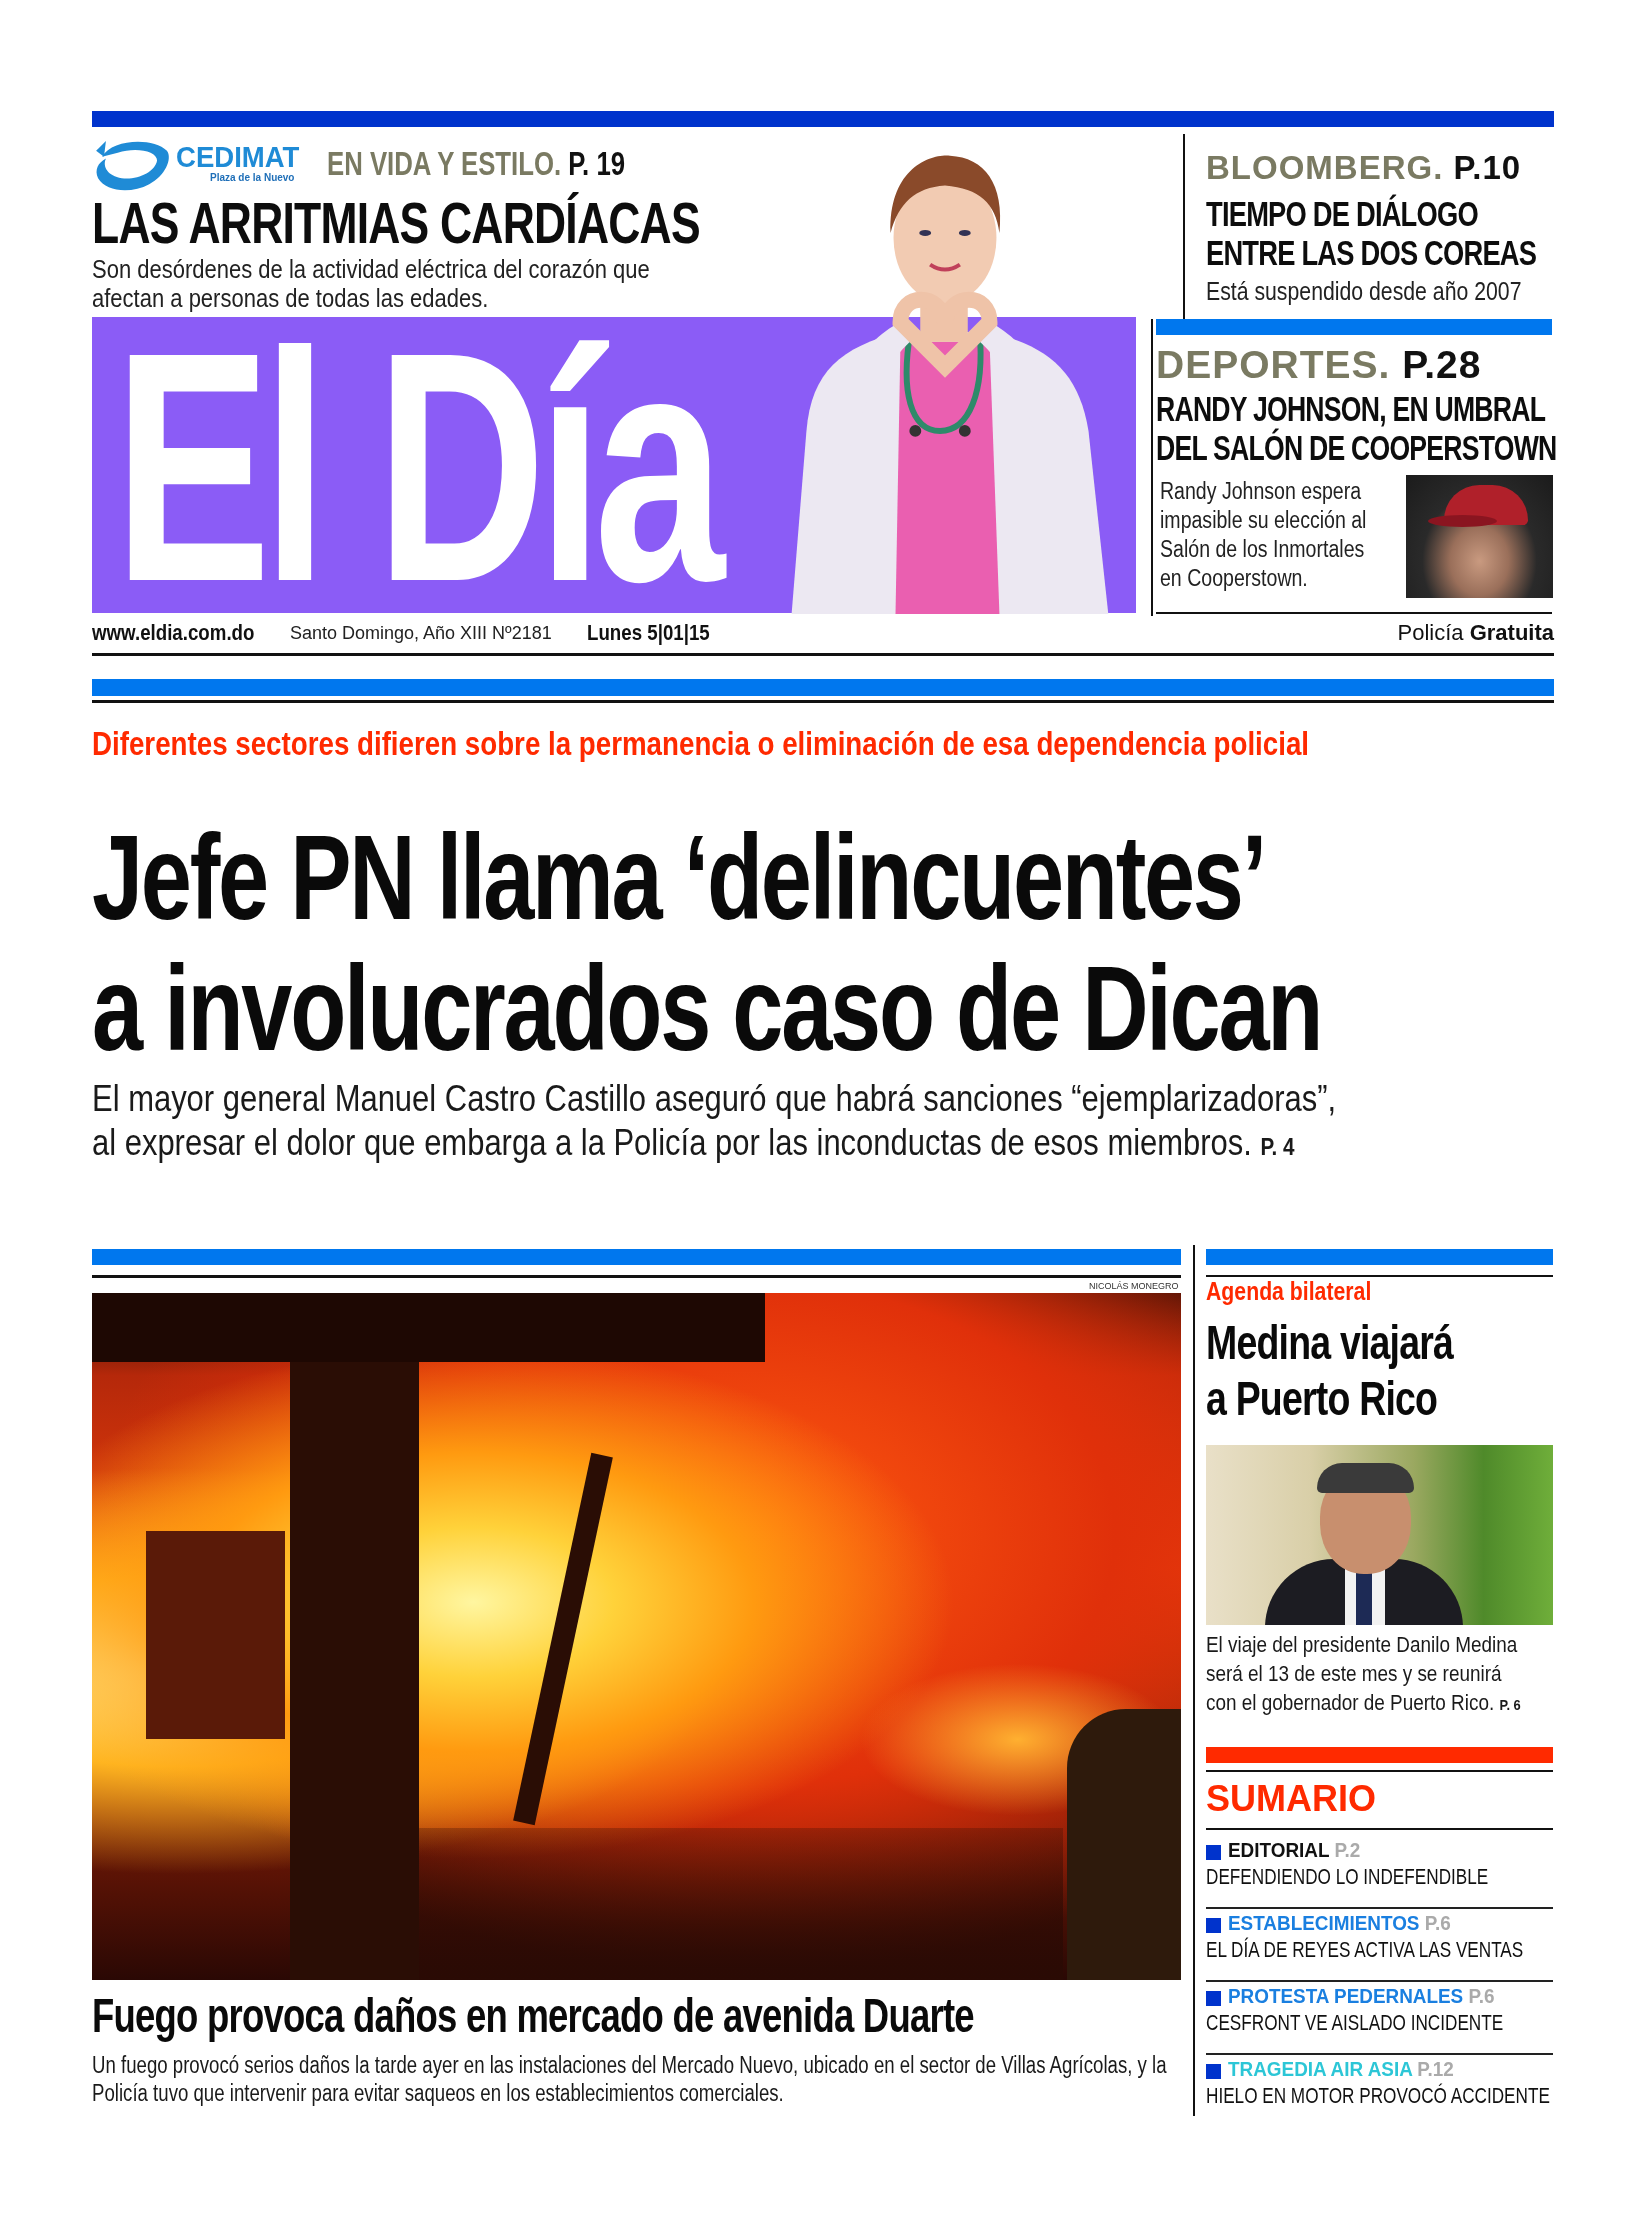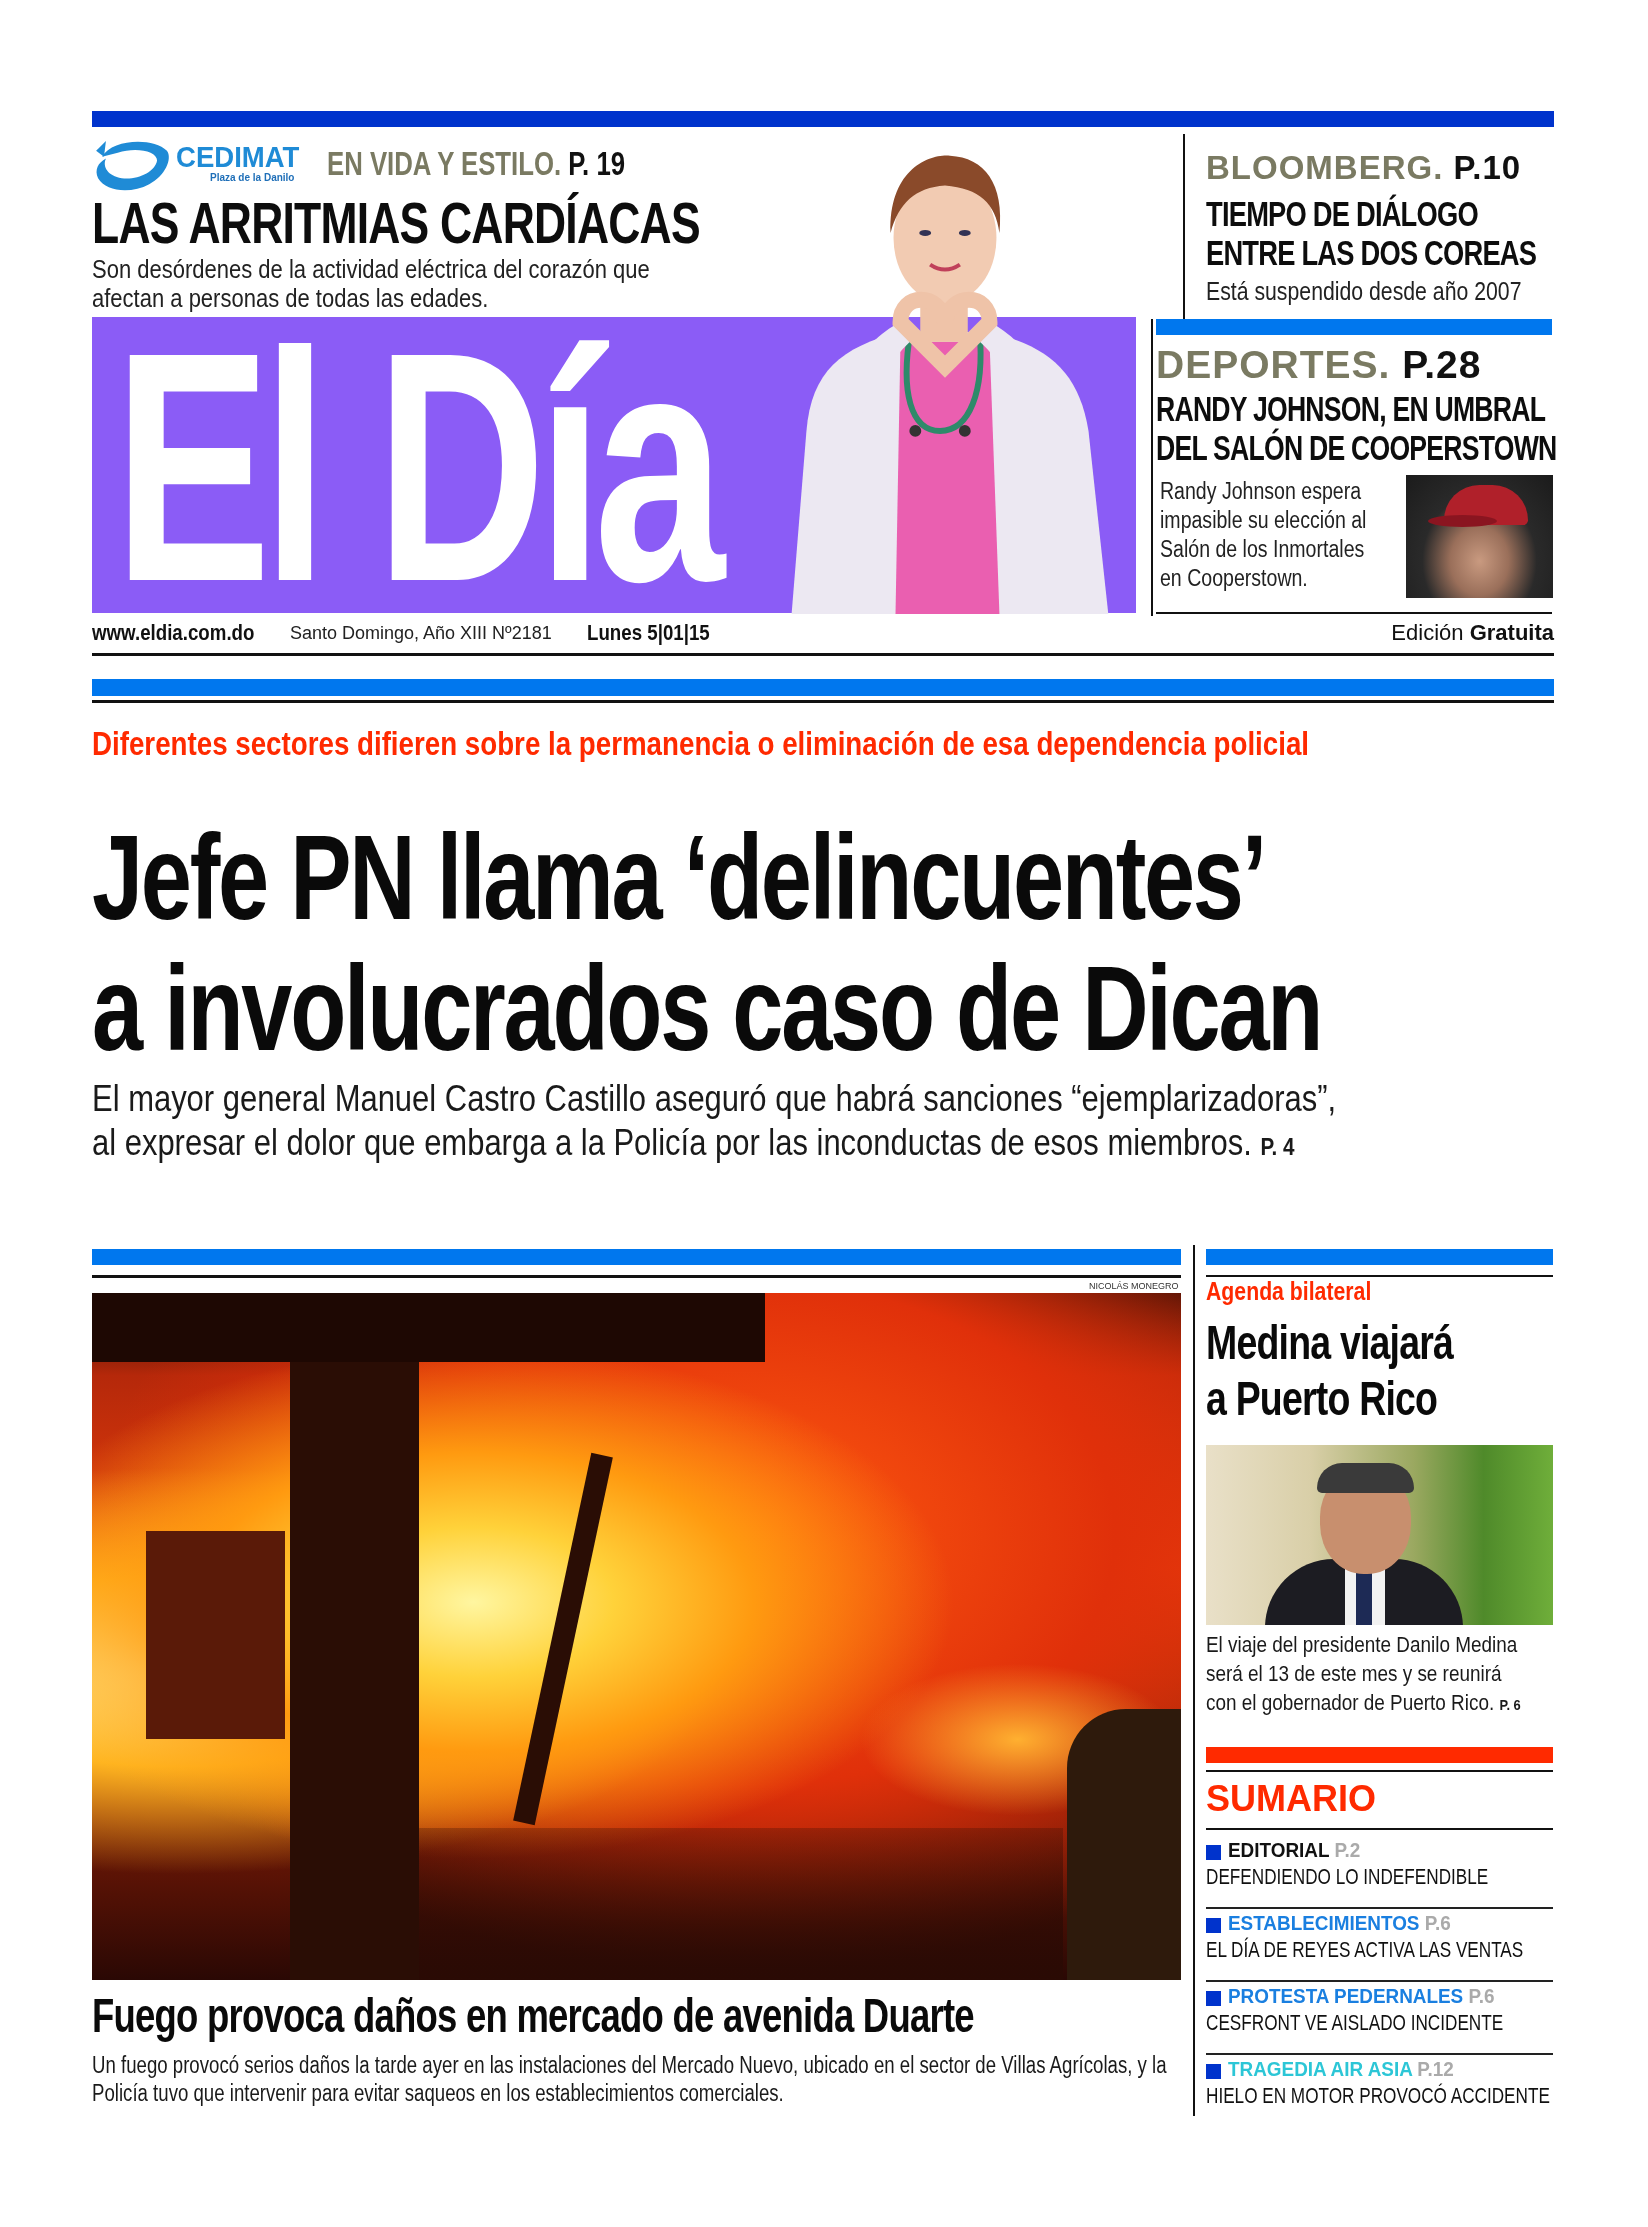--- a/index.html
+++ b/index.html
@@ -106,21 +106,21 @@
 </head>
 <body>
 
 <div class="abs bar-dark" style="left:92px;top:111px;width:1462px;height:16px;"></div>
 
 <svg id="cedimat-logo" class="abs" viewBox="0 0 82 58">
   <path d="M10 20 C 20 2, 62 0, 76 14 C 82 22, 74 40, 58 48 C 40 58, 14 56, 6 42 C 2 34, 6 26, 14 22 C 10 30, 16 40, 30 42 C 46 44, 64 36, 66 24 C 66 14, 44 10, 26 16 Z" fill="#1f8bd6"></path>
   <path d="M4 14 L14 4 L12 20 Z" fill="#1f8bd6"></path>
 </svg>
 <div id="cedimat-name" class="abs">CEDIMAT</div>
-<div id="cedimat-sub" class="abs">Plaza de la Danilo</div>
+<div id="cedimat-sub" class="abs">Plaza de la Nuevo</div>
 <div id="vida-kicker" class="abs">
   <span>EN VIDA Y ESTILO.</span>
   <span class="pg">P. 19</span>
 </div>
 <div id="arritmias-title" class="abs">LAS ARRITMIAS CARDÍACAS</div>
 <div id="arritmias-sub" class="abs">Son desórdenes de la actividad eléctrica del corazón que afectan a personas de todas las edades.</div>
 
 <div id="masthead" class="abs">
   <div id="masthead-logo" class="abs">El Día</div>
 </div>
@@ -176,21 +176,21 @@
   <div id="johnson-cap"></div>
   <div id="johnson-brim"></div>
 </div>
 <div id="rc-rule2" class="abs"></div>
 
 <div id="info-line" class="abs">
   <span id="site-url">www.eldia.com.do</span>
   <span id="info-text">Santo Domingo, Año XIII Nº2181</span>
   <span id="issue-date">Lunes 5|01|15</span>
   <span id="edition">
-    <span>Edición</span>
+    <span>Policía</span>
     <b>Gratuita</b>
   </span>
 </div>
 <div id="rule-info" class="abs rule"></div>
 
 <div id="bar-main" class="abs bar-blue"></div>
 <div id="rule-main" class="abs rule"></div>
 
 <div id="kicker" class="abs">Diferentes sectores difieren sobre la permanencia o eliminación de esa dependencia policial</div>
 <div id="headline" class="abs">

